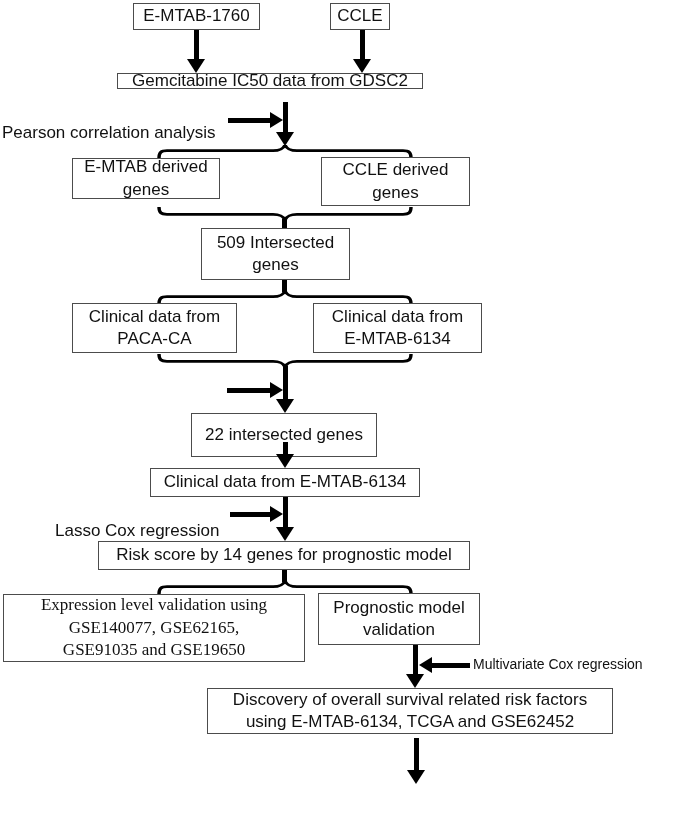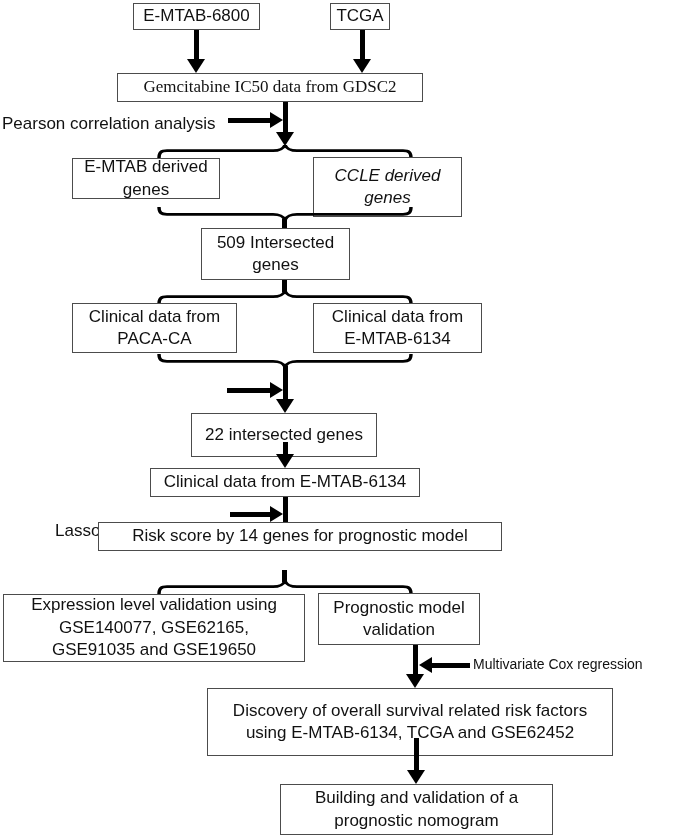--- a/index.html
+++ b/index.html
@@ -57,54 +57,54 @@
     border-right:13px solid #000;
   }
   .brace{position:absolute;}
   .brace svg{display:block;}
 </style>
 </head>
 <body>
 
 <div class="canvas">
 
-  <div class="box" style="left:133px;top:3px;width:127px;height:27px;">E-MTAB-6800</div>
-  <div class="box" style="left:330px;top:3px;width:60px;height:27px;">TCGA</div>
+  <div class="box" style="left:133px;top:3px;width:127px;height:27px;">E-MTAB-1760</div>
+  <div class="box" style="left:330px;top:3px;width:60px;height:27px;">CCLE</div>
 
   <div class="varrow" style="left:187px;top:30px;height:43px;">
     <div class="shaft"></div>
       <div class="head"></div>
   </div>
   <div class="varrow" style="left:353px;top:30px;height:43px;">
     <div class="shaft"></div>
       <div class="head"></div>
   </div>
 
-  <div class="box" style="left:117px;top:73px;width:306px;height:29px;font-family:Liberation Serif, serif;">Gemcitabine IC50 data from GDSC2</div>
-
-  <div class="lbl" style="left:2px;top:114px;">Pearson correlation analysis</div>
+  <div class="box" style="left:117px;top:73px;width:306px;height:16px;">Gemcitabine IC50 data from GDSC2</div>
+
+  <div class="lbl" style="left:2px;top:123px;">Pearson correlation analysis</div>
   <div class="harrow right" style="left:228px;top:112px;width:55px;">
     <div class="shaft"></div>
       <div class="head"></div>
   </div>
 
   <div class="varrow" style="left:276px;top:102px;height:44px;">
     <div class="shaft"></div>
       <div class="head"></div>
   </div>
 
   <div class="brace" style="left:157px;top:145px;">
     <svg width="256" height="13" viewBox="0 0 256 16" preserveAspectRatio="none">
       <path d="M2,16 C2,9 4,7 10,7 L116,7 C123,7 126,5 128,0 C130,5 133,7 140,7 L246,7 C252,7 254,9 254,16" stroke="#000" stroke-width="3.4" fill="none" stroke-linecap="round"></path>
     </svg>
   </div>
 
   <div class="box" style="left:72px;top:158px;width:148px;height:41px;">E-MTAB derived
 genes</div>
-  <div class="box" style="left:313px;top:157px;width:149px;height:60px;font-style:italic;">CCLE derived
+  <div class="box" style="left:321px;top:157px;width:149px;height:49px;">CCLE derived
 genes</div>
 
   <div class="brace" style="left:157px;top:207px;">
     <svg width="256" height="13" viewBox="0 0 256 16" preserveAspectRatio="none">
       <path d="M2,0 C2,7 4,9 10,9 L116,9 C123,9 126,11 128,16 C130,11 133,9 140,9 L246,9 C252,9 254,7 254,0" stroke="#000" stroke-width="3.4" fill="none" stroke-linecap="round"></path>
     </svg>
   </div>
   <div class="vstem" style="left:282px;top:219px;height:10px;"></div>
 
   <div class="box" style="left:201px;top:228px;width:149px;height:52px;">509 Intersected
@@ -152,51 +152,49 @@
   <div class="harrow right" style="left:230px;top:506px;width:53px;">
     <div class="shaft"></div>
       <div class="head"></div>
   </div>
 
   <div class="varrow" style="left:276px;top:497px;height:44px;">
     <div class="shaft"></div>
       <div class="head"></div>
   </div>
 
-  <div class="box" style="left:98px;top:522px;width:404px;height:29px;">Risk score by 14 genes for prognostic model</div>
+  <div class="box" style="left:98px;top:541px;width:372px;height:29px;">Risk score by 14 genes for prognostic model</div>
 
   <div class="vstem" style="left:282px;top:570px;height:12px;"></div>
 
   <div class="brace" style="left:157px;top:581px;">
     <svg width="256" height="13" viewBox="0 0 256 16" preserveAspectRatio="none">
       <path d="M2,16 C2,9 4,7 10,7 L116,7 C123,7 126,5 128,0 C130,5 133,7 140,7 L246,7 C252,7 254,9 254,16" stroke="#000" stroke-width="3.4" fill="none" stroke-linecap="round"></path>
     </svg>
   </div>
 
-  <div class="box" style="left:3px;top:594px;width:302px;height:68px;">Expression level validation using
+  <div class="box" style="left:3px;top:594px;width:302px;height:68px;font-family:Liberation Serif, serif;">Expression level validation using
 GSE140077, GSE62165,
 GSE91035 and GSE19650</div>
   <div class="box" style="left:318px;top:593px;width:162px;height:52px;">Prognostic model
 validation</div>
 
   <div class="lbl" style="left:473px;top:656px;font-size:14px;">Multivariate Cox regression</div>
   <div class="harrow left" style="left:419px;top:657px;width:51px;">
     <div class="shaft"></div>
       <div class="head"></div>
   </div>
 
   <div class="varrow" style="left:406px;top:645px;height:43px;">
     <div class="shaft"></div>
       <div class="head"></div>
   </div>
 
-  <div class="box" style="left:207px;top:688px;width:406px;height:68px;">Discovery of overall survival related risk factors
+  <div class="box" style="left:207px;top:688px;width:406px;height:46px;">Discovery of overall survival related risk factors
 using E-MTAB-6134, TCGA and GSE62452</div>
 
   <div class="varrow" style="left:407px;top:738px;height:46px;">
     <div class="shaft"></div>
       <div class="head"></div>
   </div>
 
-  <div class="box" style="left:280px;top:784px;width:273px;height:51px;">Building and validation of a
-prognostic nomogram</div>
 
 </div>
 
 </body></html>

